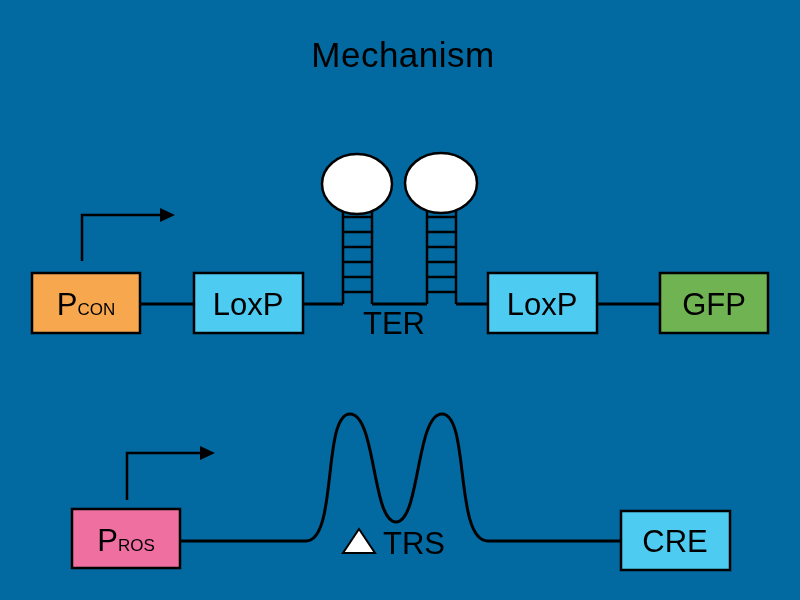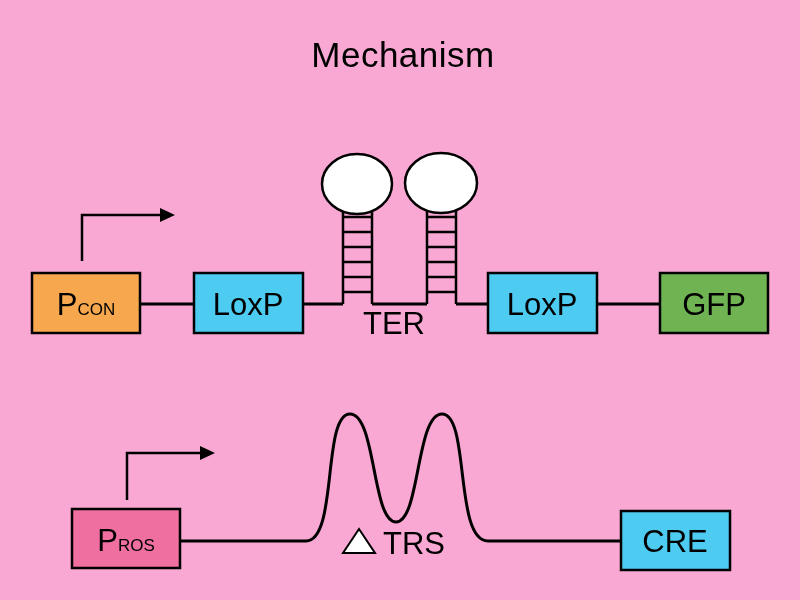--- a/index.html
+++ b/index.html
@@ -7,21 +7,21 @@
     padding: 0;
     background: #ffffff;
     width: 800px;
     height: 600px;
     overflow: hidden;
   }
   .stage {
     position: relative;
     width: 800px;
     height: 600px;
-    background: #f9a8d4;
+    background: #0369a1;
   }
   svg {
     display: block;
   }
   text, tspan {
     font-family: "Liberation Sans", "DejaVu Sans", sans-serif;
     fill: #000000;
     font-weight: 500;
   }
   .title-text   { font-size: 35px; letter-spacing: 0.5px; }

